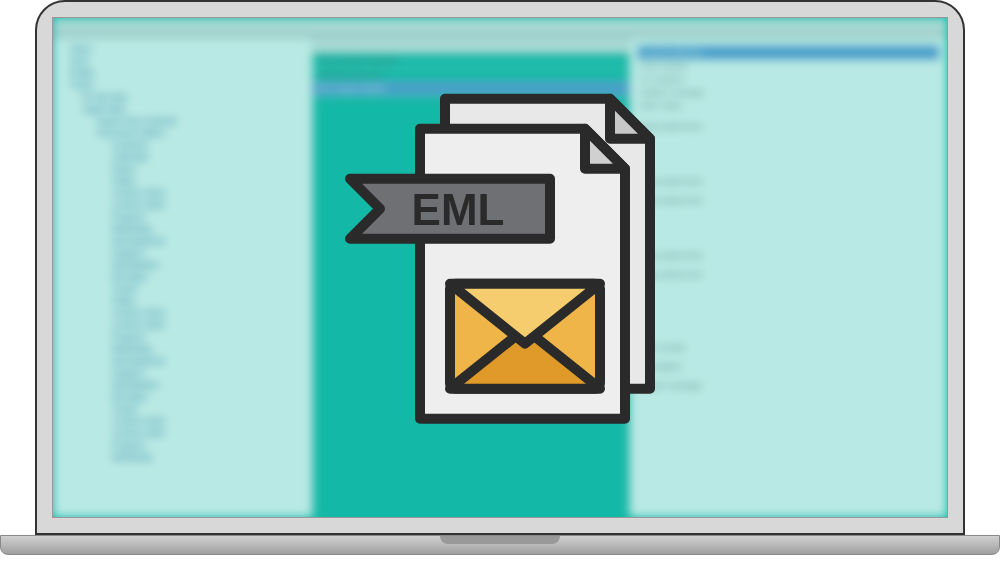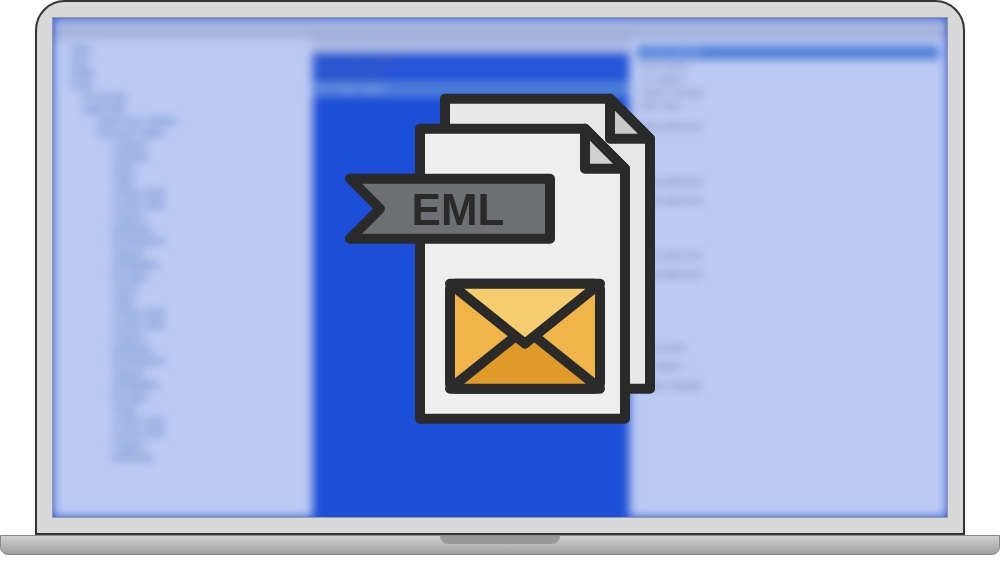--- a/index.html
+++ b/index.html
@@ -20,21 +20,21 @@
       height: 535px;
       border: 2px solid #333;
       border-radius: 30px 30px 0 0;
       background: #d8d8d8;
       padding: 15px;
     }
     
     .laptop-screen {
       width: 100%;
       height: 100%;
-      background: #1d4ed8;
+      background: #14b8a6;
       border: 1px solid #999;
       position: relative;
       overflow: hidden;
     }
     
     .laptop-base {
       position: absolute;
       bottom: 10px;
       left: 0;
       width: 1000px;

